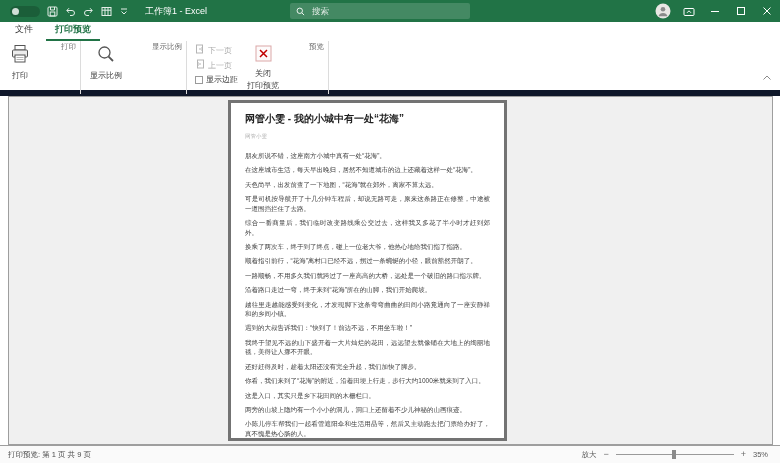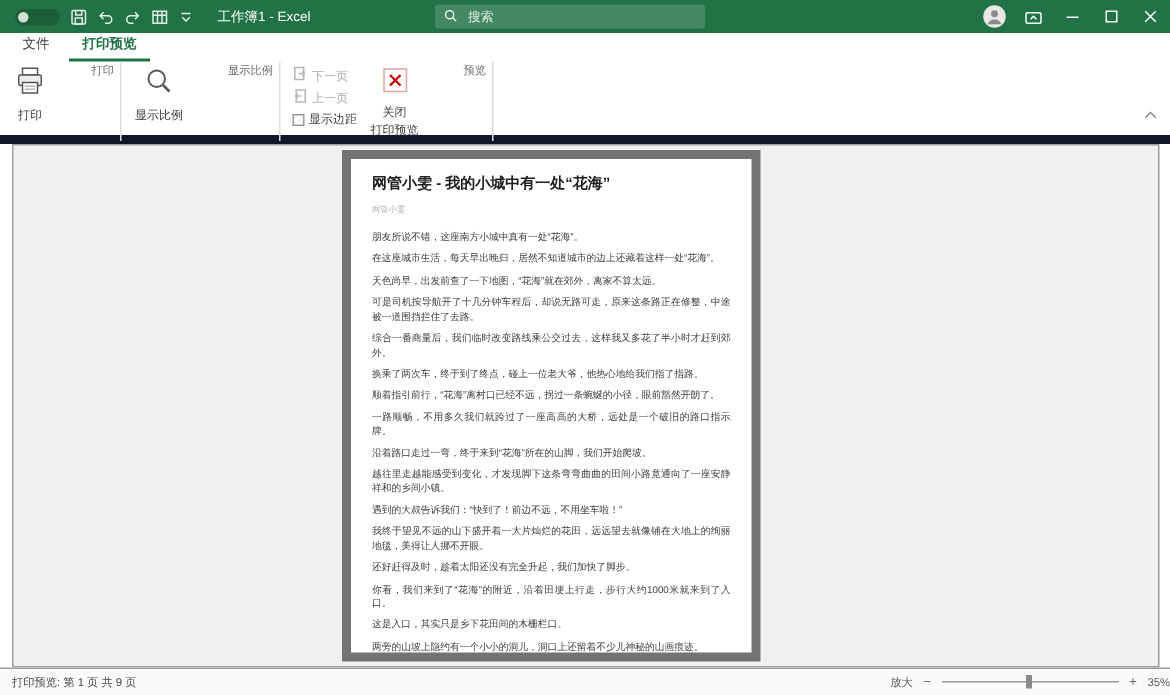--- a/index.html
+++ b/index.html
@@ -32,28 +32,28 @@
   .group-label{font-size:7.5px;color:#6e6e6e;text-align:center;padding:1px 0 3px;}
   .big-btn{display:flex;flex-direction:column;align-items:center;padding:3px 5px 0;gap:2px;}
   .big-btn .lbl{font-size:8px;color:#404040;line-height:1.2;text-align:center;white-space:nowrap;}
   .small-stack{display:flex;flex-direction:column;padding:3px 4px 0;gap:3px;}
   .small-item{display:flex;align-items:center;gap:3px;font-size:8px;color:#aaa;white-space:nowrap;}
   .small-item.enabled{color:#404040;}
   .checkbox{width:8px;height:8px;border:1px solid #9a9a9a;background:#fff;box-sizing:border-box;}
   .collapse-ribbon{position:absolute;right:8px;bottom:4px;}
   
   .preview{position:absolute;top:96px;left:8px;right:7px;bottom:18px;background:#f0f0f0;border:1px solid #9e9e9e;box-sizing:border-box;}
-  .page{position:absolute;left:219px;top:3px;width:279px;height:341px;background:#fff;border:6px solid #737373;box-sizing:border-box;padding:7px 14px;overflow:hidden;}
+  .page{position:absolute;left:219px;top:3px;width:279px;height:341px;background:#fff;border:3px solid #737373;box-sizing:border-box;padding:7px 14px;overflow:hidden;}
   .doc-title{font-size:10px;font-weight:bold;color:#1f1f1f;margin:2px 0 7px;}
   .doc-byline{font-size:5.5px;color:#b2b2b2;margin:0 0 11px;}
   .body-text .par{font-size:6.5px;color:#404040;line-height:1.45;margin:0 0 5px;text-align:justify;}
   
   .statusbar{position:absolute;left:0;right:0;bottom:0;height:18px;background:#fafafa;border-top:1px solid #9e9e9e;display:flex;align-items:center;box-sizing:border-box;font-size:7.5px;color:#4a4a4a;}
   .status-left{padding-left:8px;}
-  .status-right{margin-left:auto;display:flex;align-items:center;gap:7px;color:#5a5a5a;}
+  .status-right{margin-left:auto;display:flex;align-items:center;gap:7px;padding-right:12px;color:#5a5a5a;}
   .zoom-track{width:118px;height:1px;background:#9a9a9a;position:relative;}
   .zoom-knob{position:absolute;left:56px;top:-4px;width:4px;height:9px;background:#8a8a8a;}
   .zoom-sign{font-size:9px;color:#6a6a6a;line-height:1;}
 </style>
 </head>
 <body>
 
 <div class="titlebar">
   <div class="qat">
     <div class="autosave-pill">

